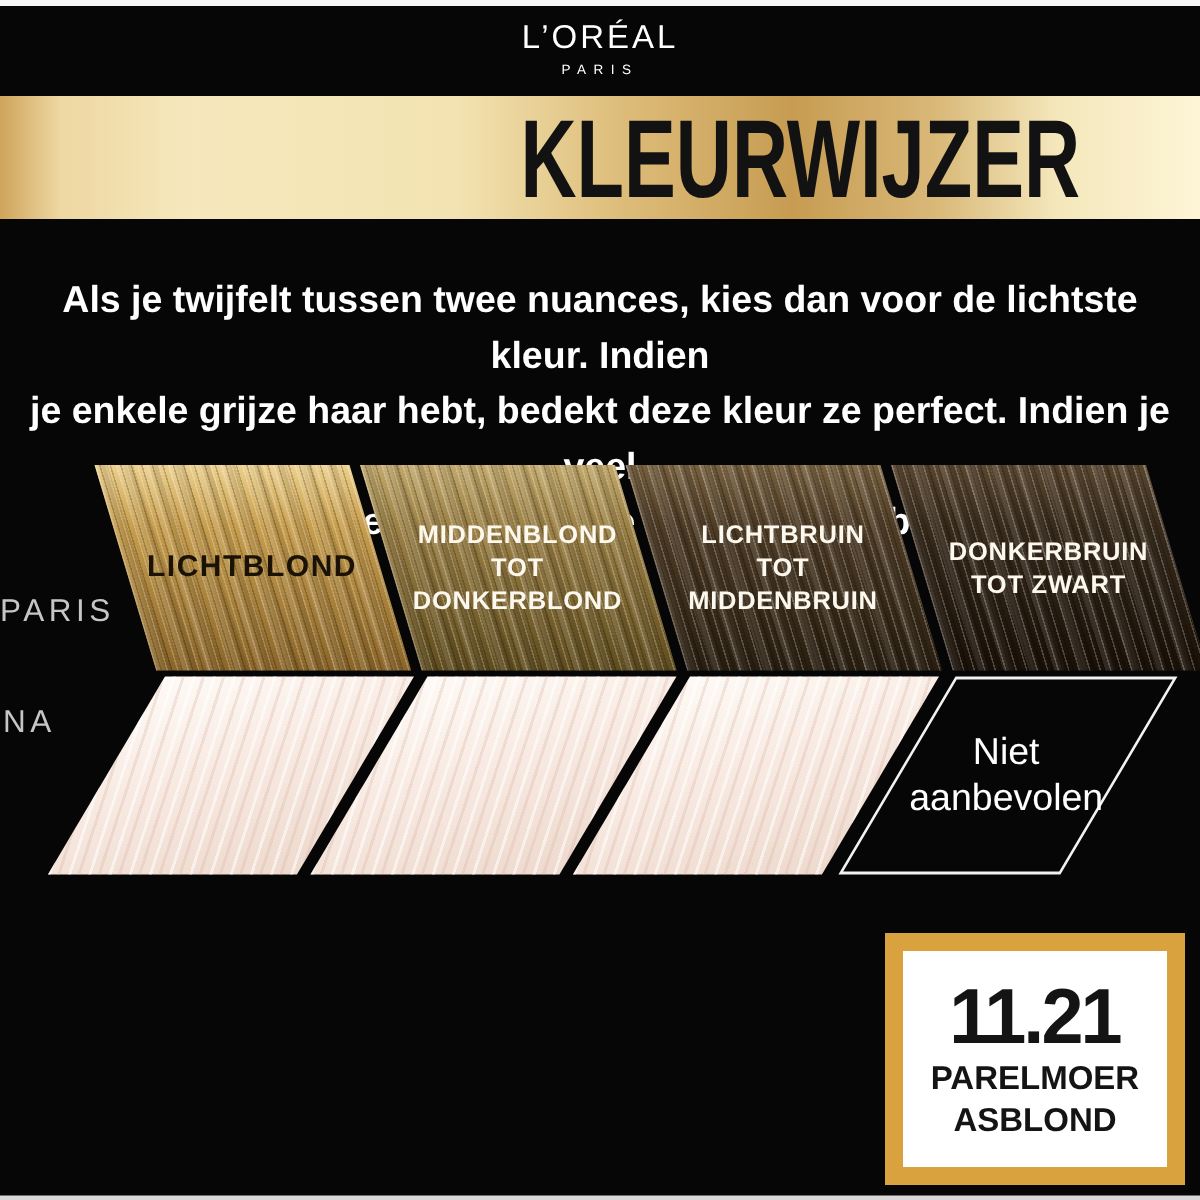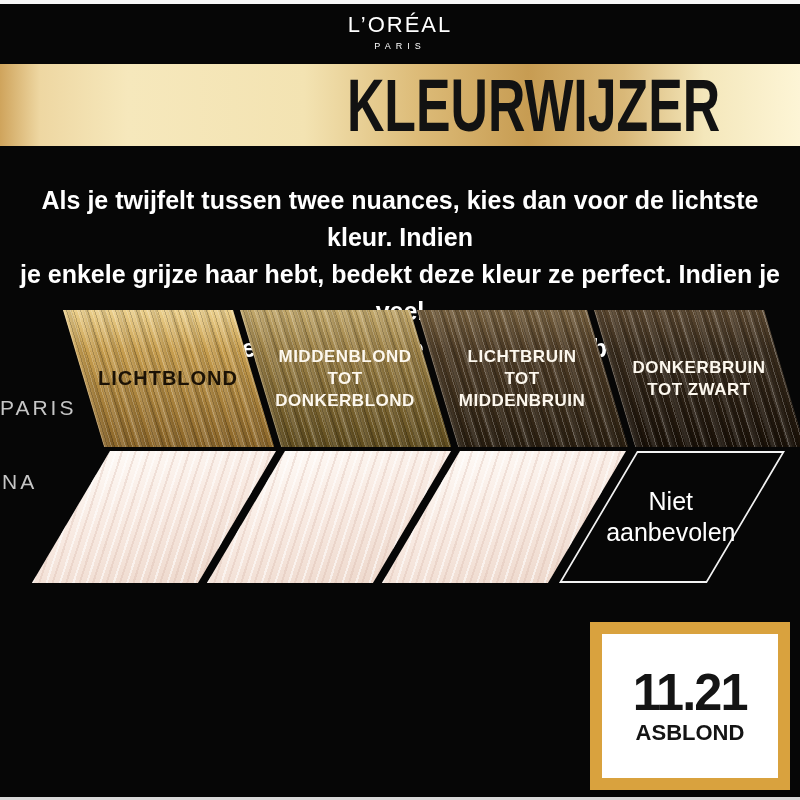--- a/index.html
+++ b/index.html
@@ -147,17 +147,18 @@
   <div class="n-swatch n3" style="--base: #f8eae2; --light: #fefaf6; --dark: #eed9cd;"></div>
   <div class="nr-swatch" style="background: rgb(6, 6, 6); border-color: rgb(242, 242, 242);">
     <div class="sw-inner">
       <div class="nr-text" style="color: rgb(255, 255, 255);">Niet
 aanbevolen</div>
     </div>
   </div>
 
   <div class="badge" style="border-color: rgb(217, 162, 62); background: rgb(255, 255, 255);">
     <div class="badge-code" style="color: rgb(20, 20, 20);">11.21</div>
+    <div class="badge-line" style="color: rgb(20, 20, 20);">PARELMOER</div>
     <div class="badge-line" style="color: rgb(20, 20, 20);">ASBLOND</div>
   </div>
 
   <div class="bottom-edge"></div>
 </div>
 
 </body></html>

